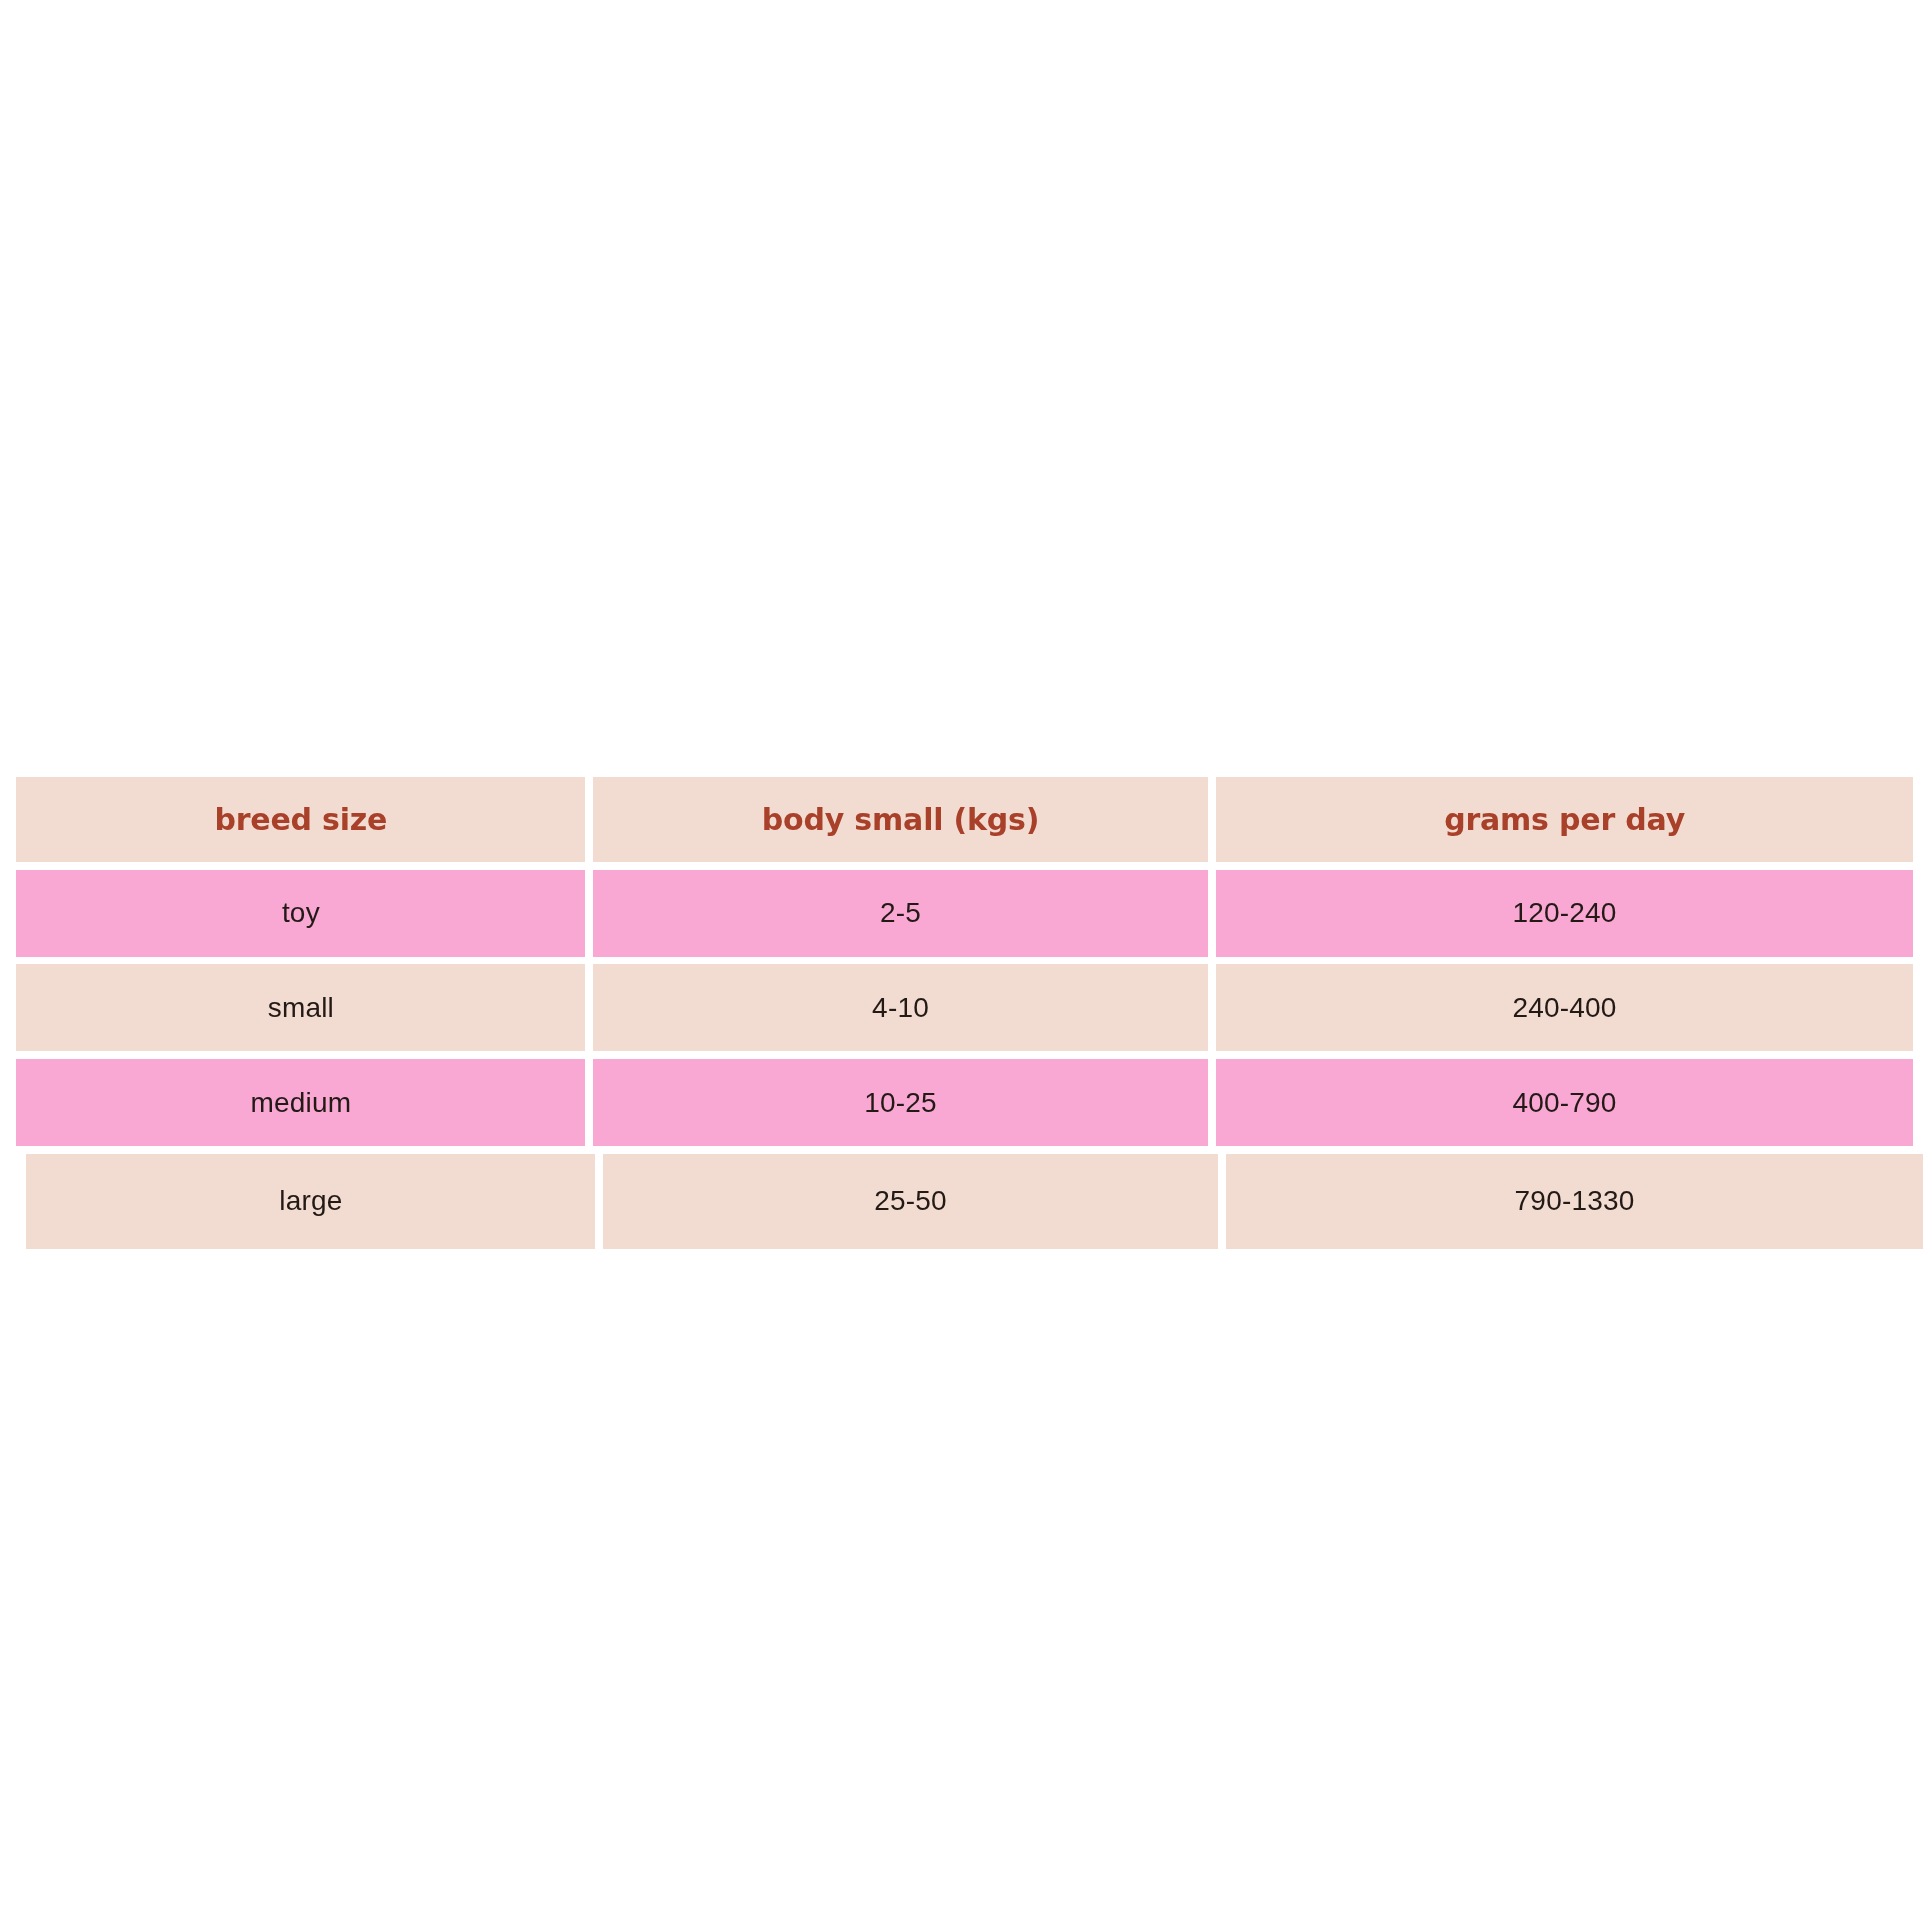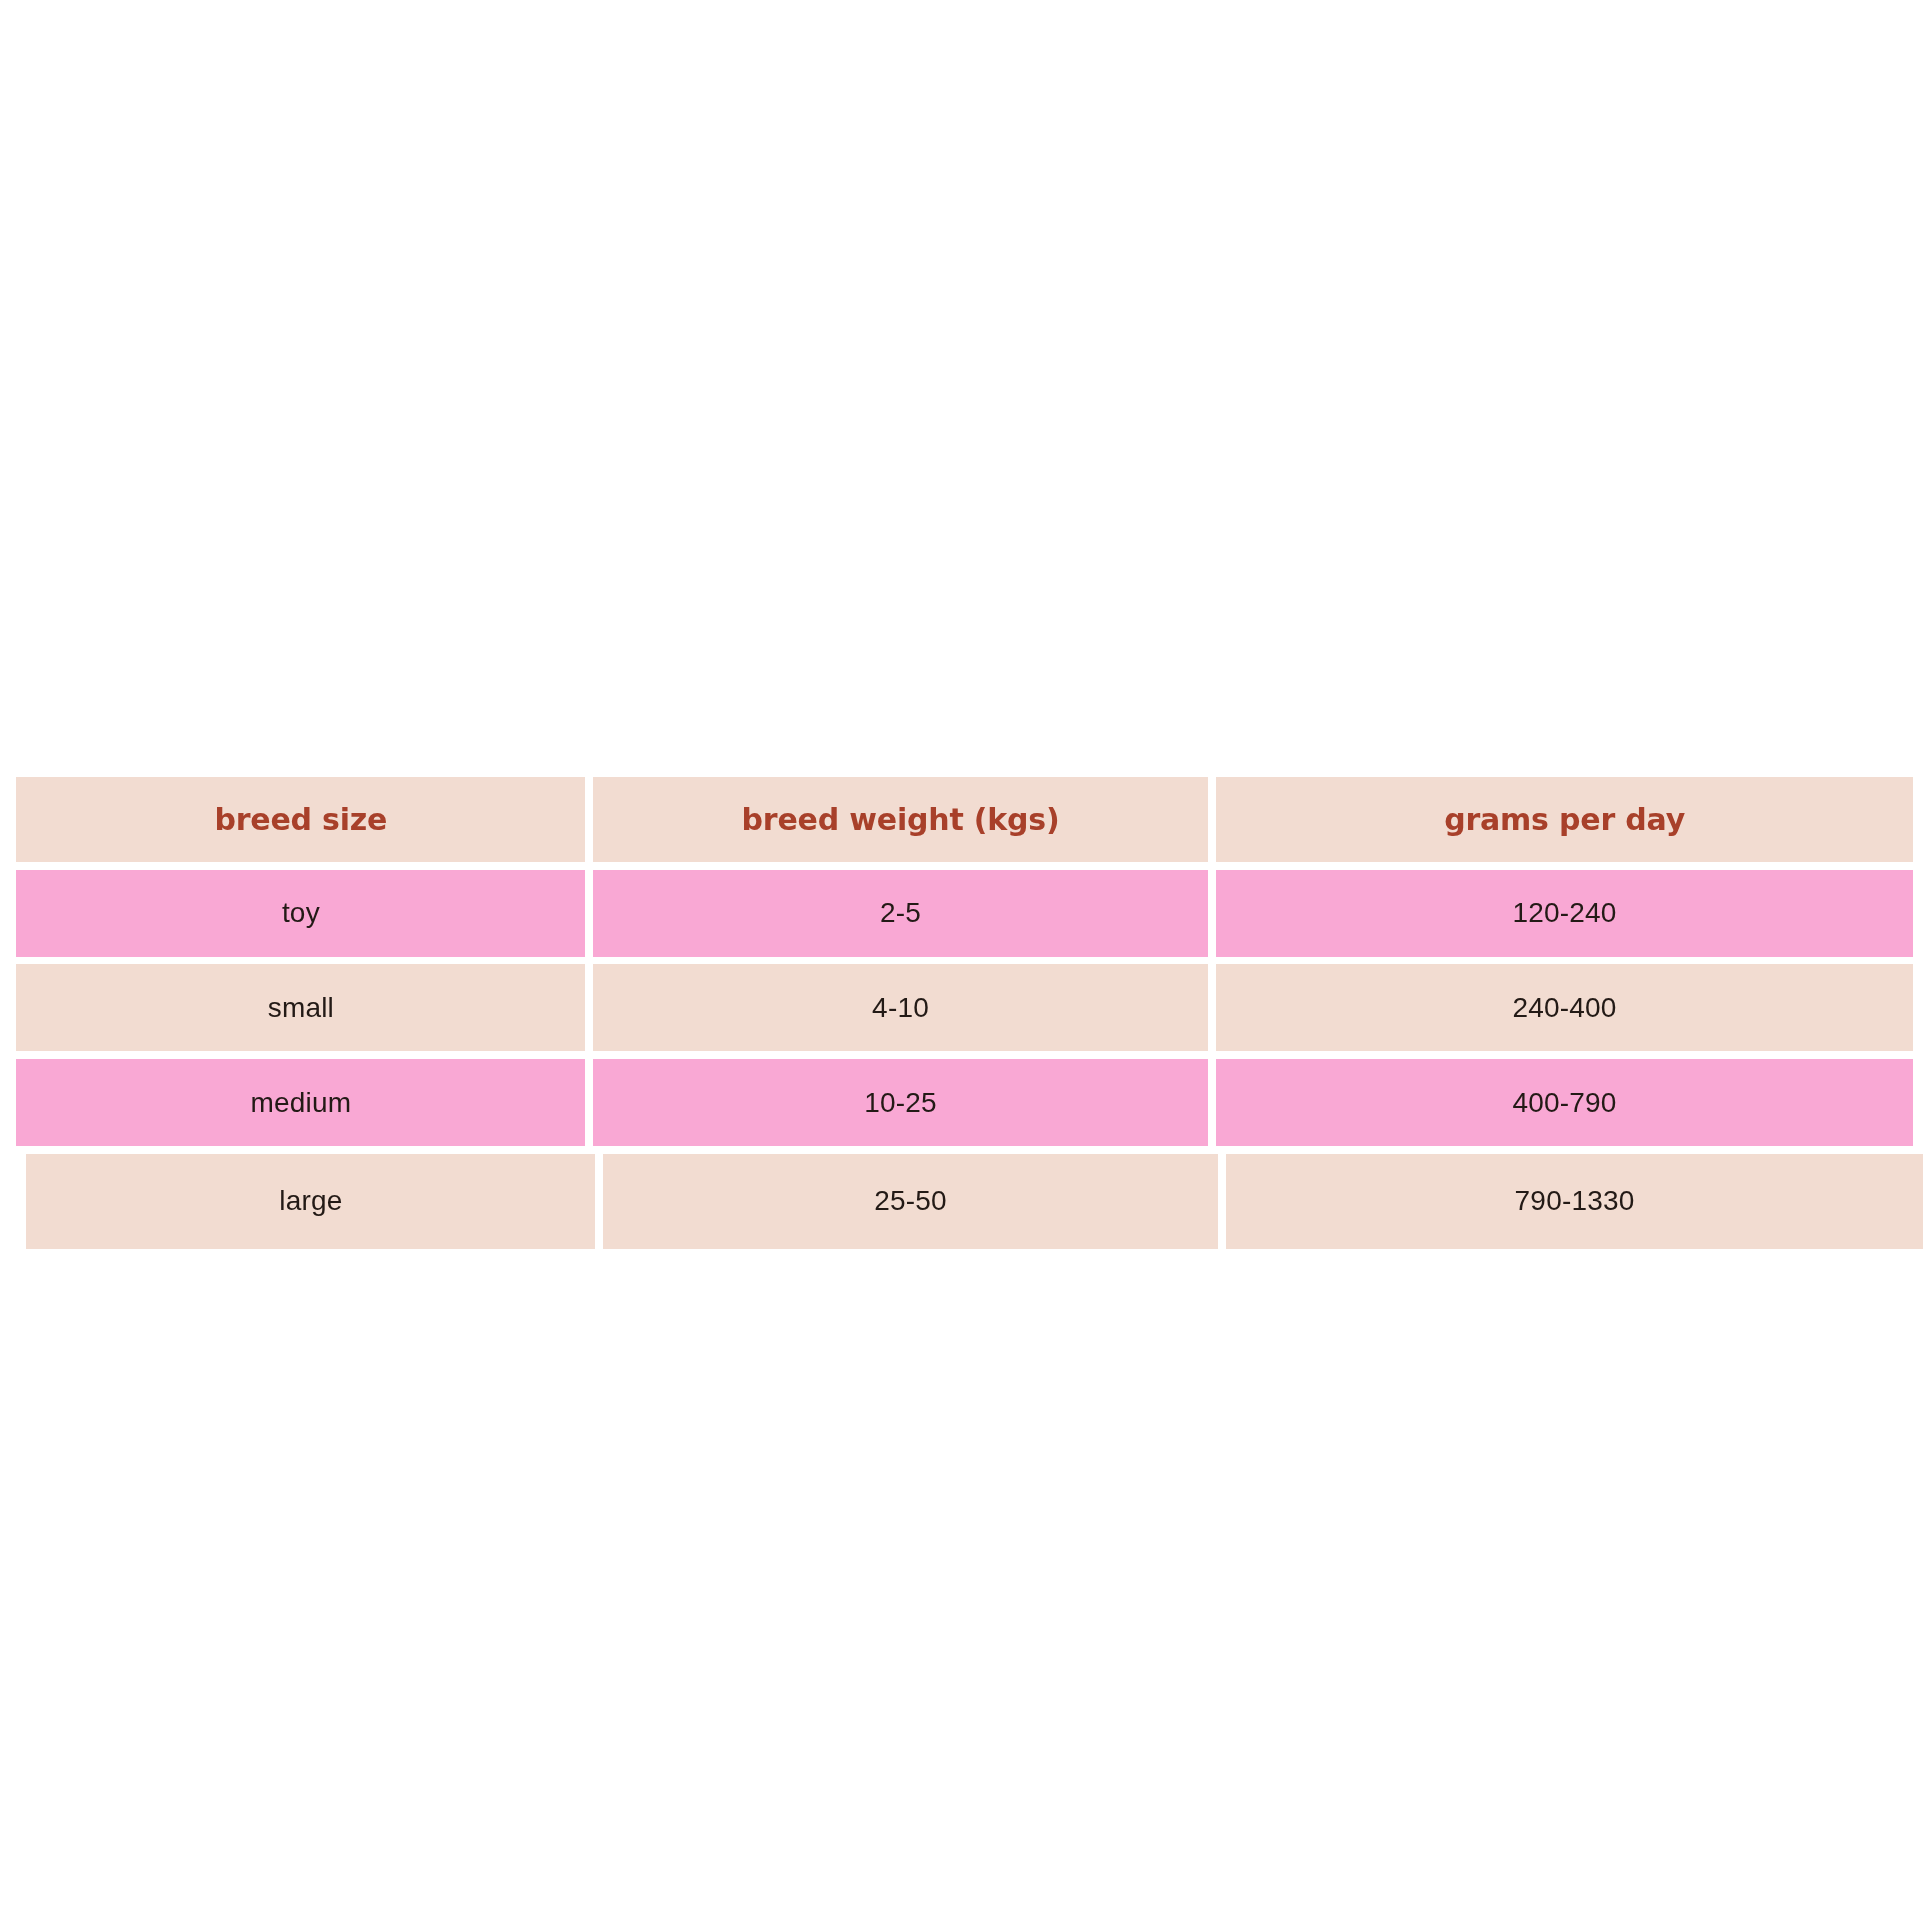--- a/index.html
+++ b/index.html
@@ -88,21 +88,21 @@
 </style>
 </head>
 <body>
 
 <div class="canvas">
 
   <div class="feeding-table">
 
     <div class="table-row header-row">
       <div class="cell col-1">breed size</div>
-      <div class="cell col-2">breed weight (kgs)</div>
+      <div class="cell col-2">body small (kgs)</div>
       <div class="cell col-3">grams per day</div>
     </div>
 
     <div class="table-row body-row shade-dark">
       <div class="cell col-1">toy</div>
       <div class="cell col-2">2-5</div>
       <div class="cell col-3">120-240</div>
     </div>
 
     <div class="table-row body-row shade-light">

